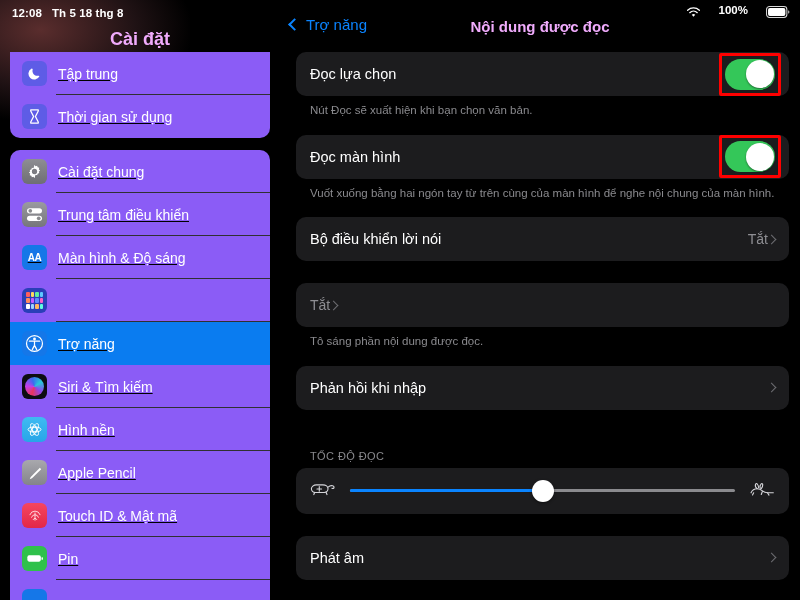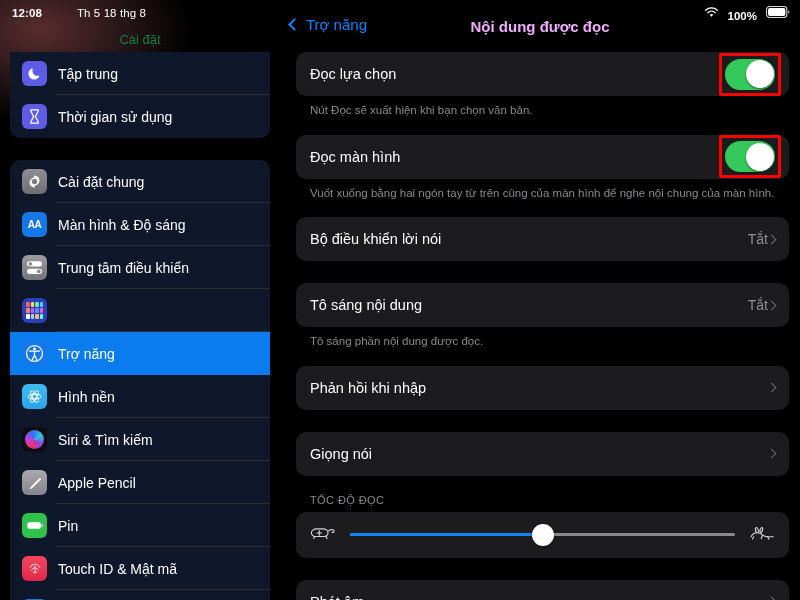--- a/index.html
+++ b/index.html
@@ -24,38 +24,38 @@
     width: 230px; height: 150px;
     background: radial-gradient(ellipse at 35% 40%, rgba(120,60,60,0.75) 0%, rgba(70,40,45,0.45) 45%, rgba(0,0,0,0) 72%);
     pointer-events: none;
   }
   .status-bar {
     position: relative; z-index: 3;
     height: 22px; padding: 3px 10px 0 12px;
     display: flex; align-items: center;
     font-size: 11.5px; font-weight: bold; color: #fff;
     letter-spacing: 0.1px;
-    gap: 25px;
   }
   .status-time { margin-right: 10px; }
-  .status-date { font-weight: normal; }
+  .status-date { font-weight: bold; }
 
   .settings-title {
     position: relative; z-index: 3;
     height: 34px;
     display: flex; align-items: center; justify-content: center;
-    font-size: 13px; font-weight: normal; color: #15803d;
+    font-size: 18px; font-weight: bold; color: #f0abfc;
   }
 
   .sidebar-scroll { position: relative; z-index: 2; padding: 0 10px; }
   .sb-group {
-    background: #0f172a;
+    background: #8b5cf6;
     border-radius: 10px;
     overflow: hidden;
-    margin-bottom: 22px;
+    margin-bottom: 12px;
+    text-decoration: underline;
   }
   .sb-group.flush-top { border-top-left-radius: 0; border-top-right-radius: 0; }
   .sb-row {
     position: relative;
     display: flex; align-items: center;
     height: 43px;
     padding-left: 12px;
   }
   .sb-row.selected { background: #0A7CF0; }
   .sb-row.selected.full-bleed { margin: 0 -10px; padding-left: 22px; }
@@ -251,35 +251,35 @@
             <svg width="17" height="17" viewBox="0 0 20 20">
               <path d="M10 2.2l1.2 1.5 1.9-.5.6 1.9 1.9.6-.5 1.9 1.5 1.2-1.5 1.2.5 1.9-1.9.6-.6 1.9-1.9-.5L10 17.8 8.8 16.3l-1.9.5-.6-1.9-1.9-.6.5-1.9L3.4 11.2 4.9 10 4.4 8.1l1.9-.6.6-1.9 1.9.5z" fill="#fff"></path>
               <circle cx="10" cy="10" r="3.1" fill="#7D7D82"></circle>
             </svg>
           </div>
           <div class="sb-label">Cài đặt chung</div>
           <div class="sb-sep"></div>
         </div>
 
         <div class="sb-row">
-          <div class="sb-icon ic-aa">AA</div>
-          <div class="sb-label">Màn hình &amp; Độ sáng</div>
-          <div class="sb-sep"></div>
-        </div>
-
-        <div class="sb-row">
           <div class="sb-icon ic-ctrl">
             <svg width="17" height="15" viewBox="0 0 18 16">
               <rect x="1" y="1.2" width="16" height="5.6" rx="2.8" fill="#fff"></rect>
               <circle cx="4.5" cy="4" r="2" fill="#8A8A8F"></circle>
               <rect x="1" y="9.2" width="16" height="5.6" rx="2.8" fill="#fff"></rect>
               <circle cx="13.5" cy="12" r="2" fill="#8A8A8F"></circle>
             </svg>
           </div>
           <div class="sb-label">Trung tâm điều khiển</div>
+          <div class="sb-sep"></div>
+        </div>
+
+        <div class="sb-row">
+          <div class="sb-icon ic-aa">AA</div>
+          <div class="sb-label">Màn hình &amp; Độ sáng</div>
           <div class="sb-sep"></div>
         </div>
 
         <div class="sb-row">
           <div class="sb-icon ic-home">
             <div class="dots">
               <i style="background:#FF5E5E"></i>
                 <i style="background:#FFD85E"></i>
                 <i style="background:#5EF0A0"></i>
                 <i style="background:#5EC8FF"></i>
@@ -301,92 +301,92 @@
             <svg width="19" height="19" viewBox="0 0 20 20">
               <circle cx="10" cy="10" r="8.4" fill="none" stroke="#fff" stroke-width="1.3"></circle>
               <circle cx="10" cy="5.3" r="1.5" fill="#fff"></circle>
               <path d="M4.6 7.6h10.8M10 8v4M10 12l-2.4 4.4M10 12l2.4 4.4" stroke="#fff" stroke-width="1.3" stroke-linecap="round" fill="none"></path>
             </svg>
           </div>
           <div class="sb-label">Trợ năng</div>
         </div>
 
         <div class="sb-row">
+          <div class="sb-icon ic-siri">
+            <span class="orb"></span>
+          </div>
+          <div class="sb-label">Siri &amp; Tìm kiếm</div>
+          <div class="sb-sep"></div>
+        </div>
+
+        <div class="sb-row">
           <div class="sb-icon ic-wall">
             <svg width="17" height="17" viewBox="0 0 20 20">
               <g fill="none" stroke="#fff" stroke-width="1.1">
                 <circle cx="10" cy="10" r="2.6"></circle>
                 <ellipse cx="10" cy="10" rx="7.6" ry="3.1"></ellipse>
                 <ellipse cx="10" cy="10" rx="7.6" ry="3.1" transform="rotate(60 10 10)"></ellipse>
                 <ellipse cx="10" cy="10" rx="7.6" ry="3.1" transform="rotate(120 10 10)"></ellipse>
               </g>
             </svg>
           </div>
           <div class="sb-label">Hình nền</div>
           <div class="sb-sep"></div>
         </div>
 
         <div class="sb-row">
-          <div class="sb-icon ic-siri">
-            <span class="orb"></span>
-          </div>
-          <div class="sb-label">Siri &amp; Tìm kiếm</div>
-          <div class="sb-sep"></div>
-        </div>
-
-        <div class="sb-row">
           <div class="sb-icon ic-pencil">
             <svg width="18" height="18" viewBox="0 0 20 20">
               <path d="M15.4 4.2L5.2 14.4l-1.1 2.6 2.6-1.1L16.9 5.7z" fill="#fff"></path>
             </svg>
           </div>
           <div class="sb-label">Apple Pencil</div>
-          <div class="sb-sep"></div>
-        </div>
-
-        <div class="sb-row">
-          <div class="sb-icon ic-bat">
-            <svg width="18" height="11" viewBox="0 0 20 12">
-              <rect x="1.5" y="2.5" width="15" height="7" rx="2" fill="#fff"></rect>
-              <rect x="17.2" y="4.6" width="1.6" height="2.8" rx="0.7" fill="#fff"></rect>
-            </svg>
-          </div>
-          <div class="sb-label">Pin</div>
           <div class="sb-sep"></div>
         </div>
 
         <div class="sb-row">
           <div class="sb-icon ic-touch">
             <svg width="16" height="16" viewBox="0 0 20 20">
               <g fill="none" stroke="#FFE0E4" stroke-width="1.15" stroke-linecap="round">
                 <path d="M3.6 8.4a6.8 6.8 0 0 1 12.8 0"></path>
                 <path d="M5.7 11.6a4.5 4.5 0 0 1 8.6 0"></path>
                 <path d="M7.8 14.4a2.4 2.4 0 0 1 4.4 0"></path>
                 <path d="M10 6.2v9"></path>
               </g>
             </svg>
           </div>
           <div class="sb-label">Touch ID &amp; Mật mã</div>
           <div class="sb-sep"></div>
         </div>
 
         <div class="sb-row">
+          <div class="sb-icon ic-bat">
+            <svg width="18" height="11" viewBox="0 0 20 12">
+              <rect x="1.5" y="2.5" width="15" height="7" rx="2" fill="#fff"></rect>
+              <rect x="17.2" y="4.6" width="1.6" height="2.8" rx="0.7" fill="#fff"></rect>
+            </svg>
+          </div>
+          <div class="sb-label">Pin</div>
+          <div class="sb-sep"></div>
+        </div>
+
+        <div class="sb-row">
           <div class="sb-icon ic-hand">
             
           </div>
 
         </div>
       </div>
 
     </div>
   </div>
 
   <div class="detail">
 
-    <div style="position:absolute; right:10px; top:4px; display:flex; align-items:flex-end; gap:9px; z-index:5;">
+    <div style="position:absolute; right:10px; top:4px; display:flex; align-items:flex-start; gap:18px; z-index:5;">
       <span>
         <svg width="15" height="11" viewBox="0 0 16 12">
           <path d="M8 10.6l1.9-2.2a2.8 2.8 0 0 0-3.8 0z" fill="#fff"></path>
           <path d="M3.9 6.2a6 6 0 0 1 8.2 0" stroke="#fff" stroke-width="1.4" fill="none" stroke-linecap="round"></path>
           <path d="M1.6 3.5a9.4 9.4 0 0 1 12.8 0" stroke="#fff" stroke-width="1.4" fill="none" stroke-linecap="round"></path>
         </svg>
       </span>
       <span style="font-size:11.5px; font-weight:bold; color:#fff;">100%</span>
       <span>
         <svg width="24" height="12" viewBox="0 0 26 13">
@@ -442,44 +442,37 @@
           <div class="row-label">Bộ điều khiển lời nói</div>
           <div class="row-value">Tắt</div>
           <span class="chev"></span>
         </div>
       </div>
 
       <div class="gap-md"></div>
 
       <div class="card">
         <div class="row">
-          <div class="row-label">Tô sáng nội dung</div>
           <div class="row-value">Tắt</div>
           <span class="chev"></span>
         </div>
       </div>
       <div class="caption">Tô sáng phần nội dung được đọc.</div>
 
       <div class="gap-sm"></div>
 
       <div class="card">
         <div class="row">
           <div class="row-label">Phản hồi khi nhập</div>
           <span class="chev"></span>
         </div>
       </div>
 
       <div class="gap-md"></div>
 
-      <div class="card">
-        <div class="row">
-          <div class="row-label">Giọng nói</div>
-          <span class="chev"></span>
-        </div>
-      </div>
 
       <div style="height:18px"></div>
 
       <div class="section-header">TỐC ĐỘ ĐỌC</div>
       <div class="card">
         <div class="slider-row">
           <span class="spd-icon">
             <svg width="26" height="16" viewBox="0 0 28 17">
               <g fill="none" stroke="#E5E5EA" stroke-width="1.2" stroke-linecap="round" stroke-linejoin="round">
                 <path d="M5.5 12.2c-2.3 0-4-1.9-4-3.9 0-2.3 2.3-4.2 5.4-4.2h7c3.1 0 5.5 1.9 5.5 4.2 0 2-1.7 3.9-4 3.9z"></path>

